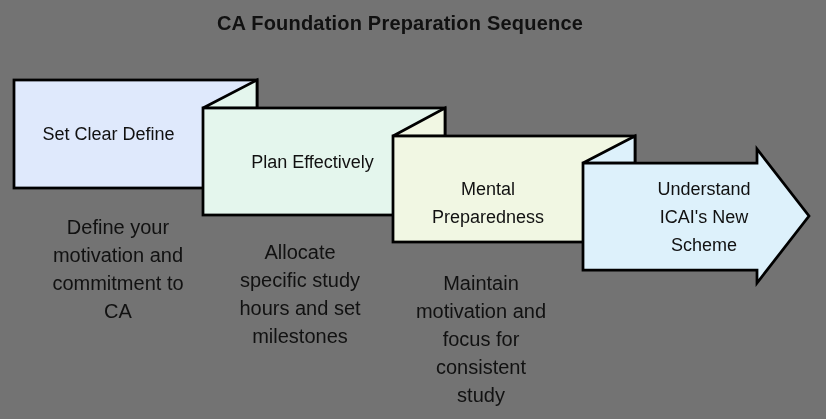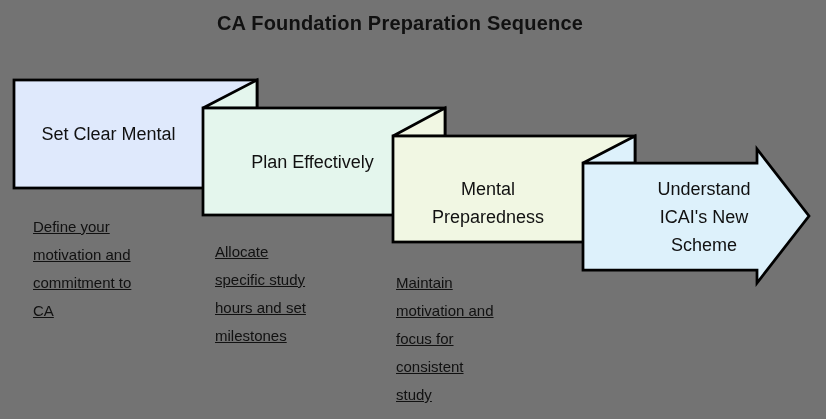--- a/index.html
+++ b/index.html
@@ -38,26 +38,25 @@
     align-items: center;
     justify-content: center;
     text-align: center;
     font-size: 18px;
     line-height: 28px;
     color: #111111;
     white-space: pre-line;
   }
   .desc {
     position: absolute;
-    font-size: 15px;
+    font-size: 20px;
     line-height: 28px;
     color: #111111;
     white-space: pre-line;
-    text-align: left;
-    text-decoration: underline;
+    text-align: center;
   }
 </style>
 </head>
 <body>
 
 <div class="canvas">
 
   <div class="title">CA Foundation Preparation Sequence</div>
 
   <svg class="diagram" width="826" height="419" viewBox="0 0 826 419">
@@ -70,21 +69,21 @@
 
     <polygon class="shape" points="393,136 445,108 445,136" fill="#f1f7e3"></polygon>
 
     <rect class="shape" x="393" y="136" width="242" height="106" fill="#f1f7e3"></rect>
 
     <polygon class="shape" points="583,163 635,136 635,163" fill="#ddf1fb"></polygon>
 
     <polygon class="shape" points="583,163 757,163 757,149 809,216 757,283 757,270 583,270" fill="#ddf1fb"></polygon>
   </svg>
 
-  <div class="box-label" style="left:14px; top:80px; width:189px; height:108px;">Set Clear Mental</div>
+  <div class="box-label" style="left:14px; top:80px; width:189px; height:108px;">Set Clear Define</div>
 
   <div class="box-label" style="left:203px; top:108px; width:219px; height:107px;">Plan Effectively</div>
 
   <div class="box-label" style="left:418px; top:136px; width:140px; height:134px;">Mental
 Preparedness</div>
 
   <div class="box-label" style="left:644px; top:163px; width:120px; height:107px;">Understand
 ICAI's New
 Scheme</div>
 

